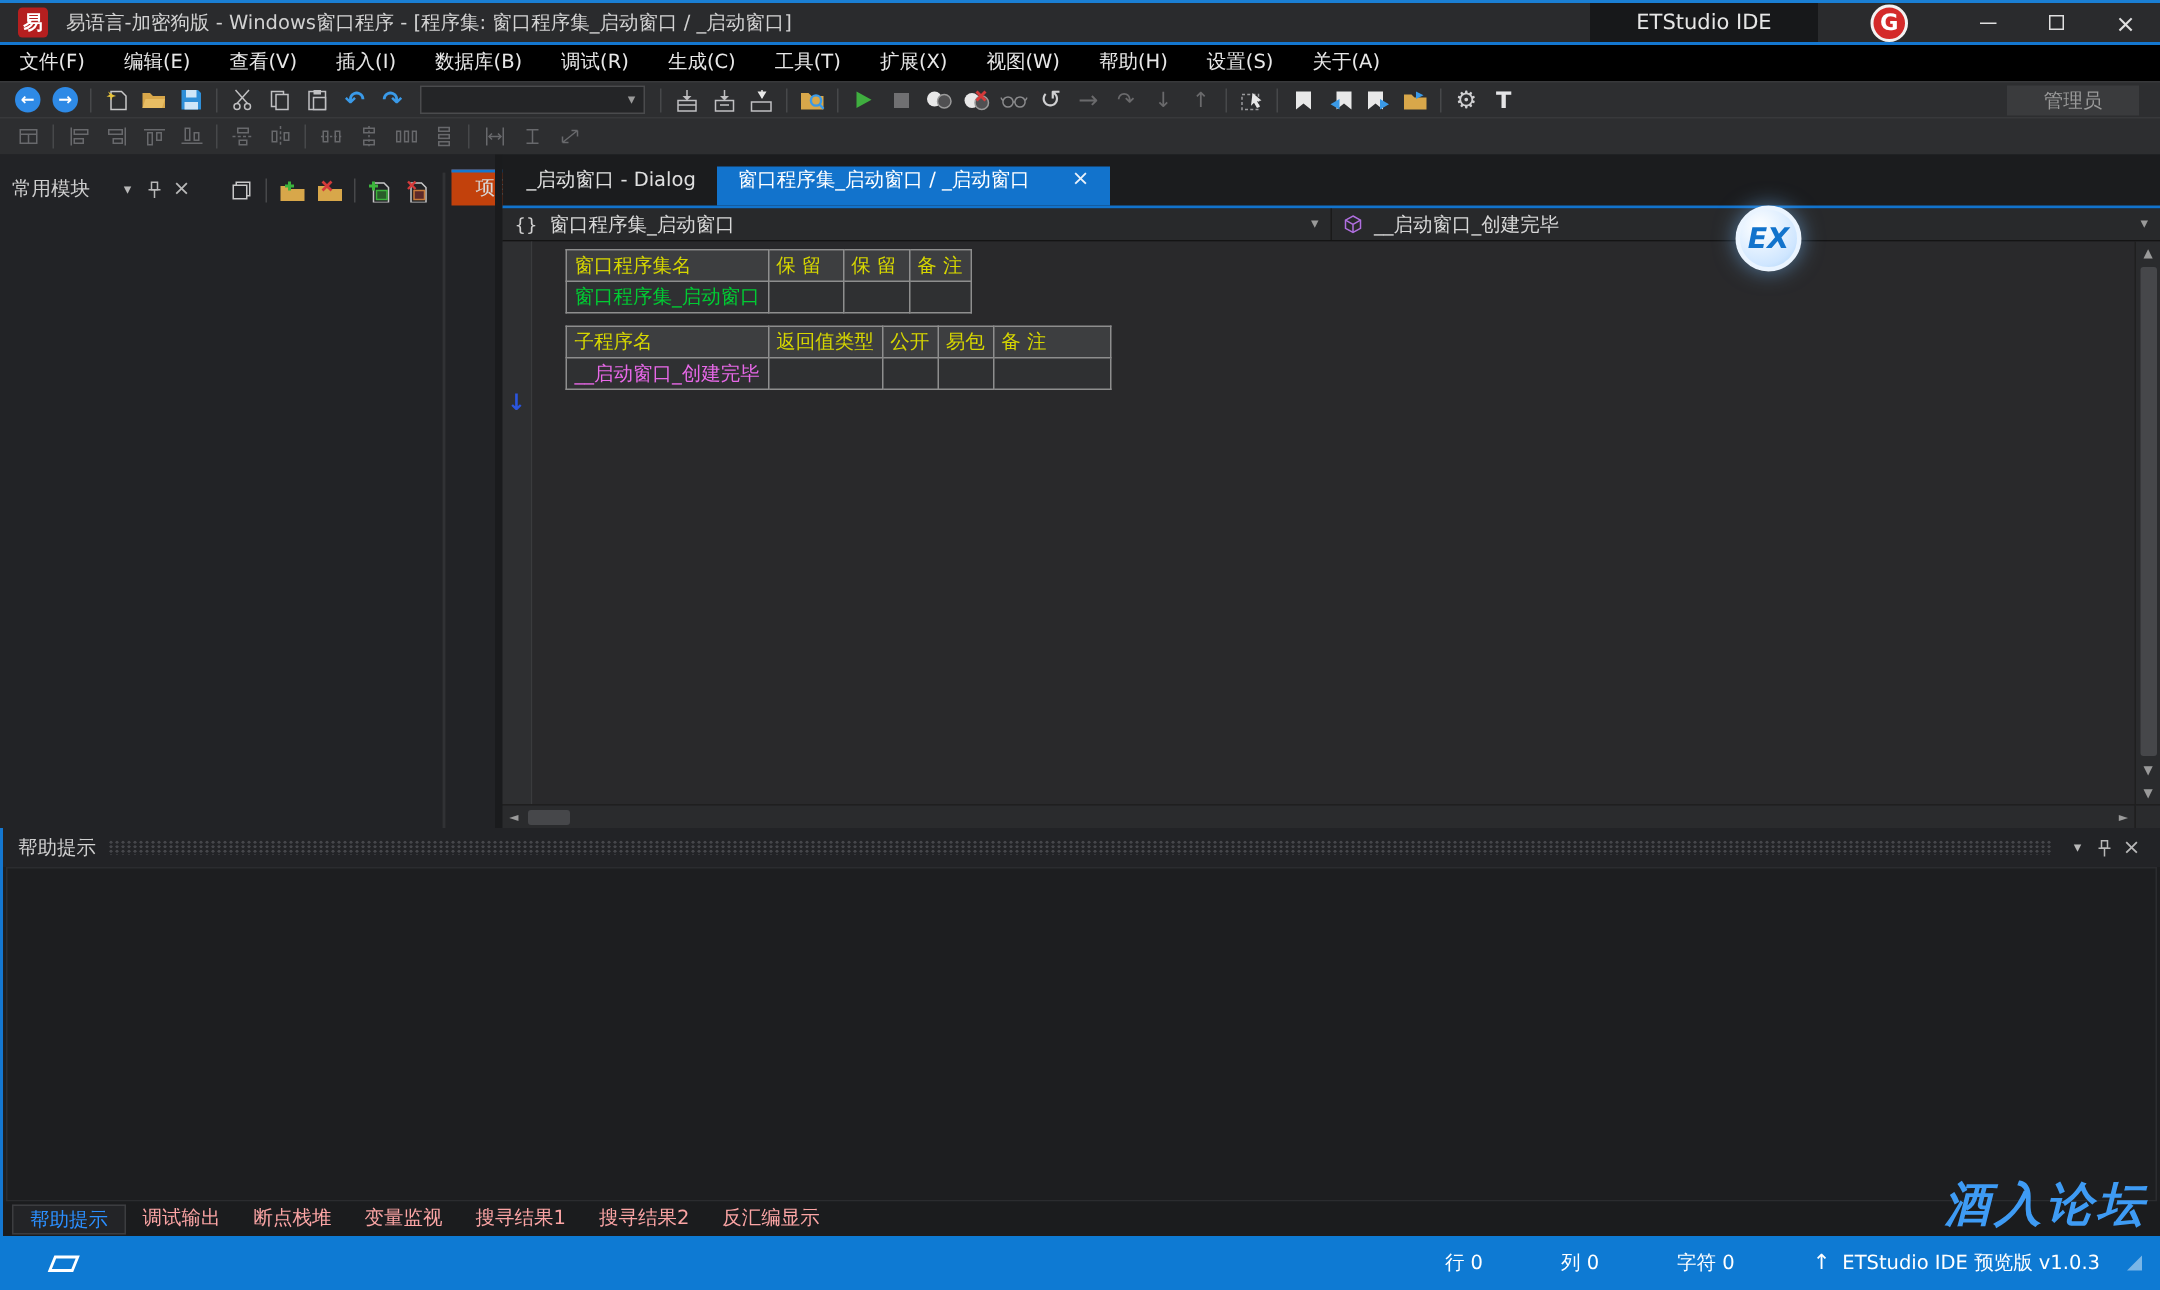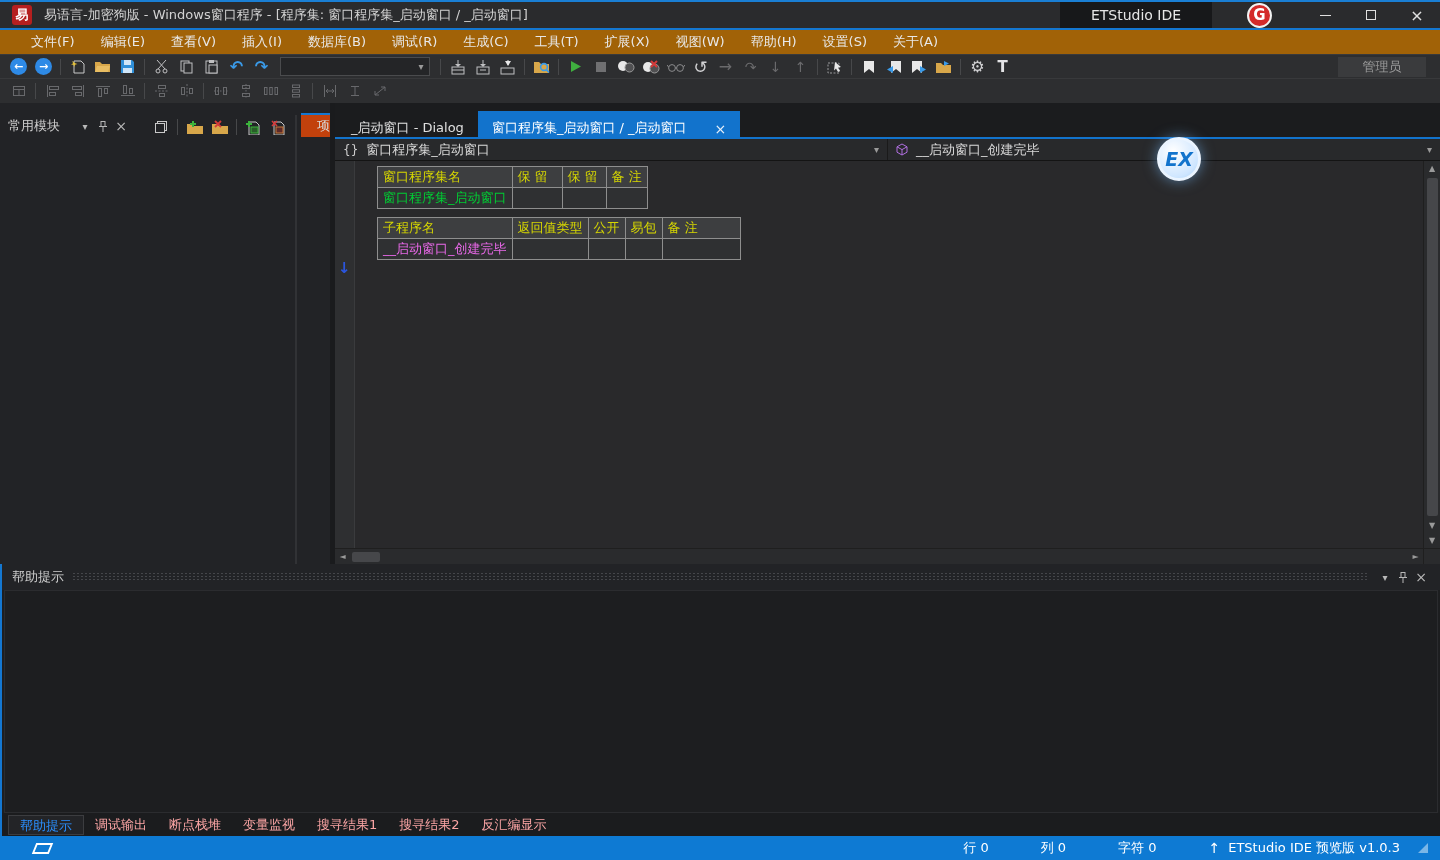--- a/index.html
+++ b/index.html
@@ -20,21 +20,21 @@
   .brandbox { margin-left:auto; width:152px; height:26px; background:#17181a; color:#e6e6e6;
               display:flex; align-items:center; justify-content:center; font-size:14px; }
   .glogo { width:25px; height:25px; border-radius:50%; background:#d42a2a; color:#fff; margin:0 30px 0 35px;
            display:flex; align-items:center; justify-content:center; font-weight:bold; font-size:15px;
            border:2px solid #f2f2f2; }
   .wbtn { width:46px; height:26px; display:flex; align-items:center; justify-content:center; color:#e0e0e0; font-size:16px; }
   .minbar { width:11px; height:1px; background:#e0e0e0; display:inline-block; }
   .maxbox { width:10px; height:10px; border:1px solid #e0e0e0; display:inline-block; }
 
   
-  .menubar { height:24px; background:#a16207; display:flex; align-items:center; padding-left:18px; flex:0 0 auto; }
+  .menubar { height:24px; background:#000000; display:flex; align-items:center; flex:0 0 auto; }
   .menu-item { padding:0 13px; color:#e8e8e8; line-height:24px; white-space:nowrap; }
 
   
   .toolbar { height:24px; background:#2d2e30; border-top:1px solid #38393b; display:flex; align-items:center; padding-left:6px; flex:0 0 auto; }
   .toolbar2 { height:25px; }
   .tbtn { width:25px; height:22px; display:flex; align-items:center; justify-content:center; flex:0 0 auto; }
   .sep { width:1px; height:16px; background:#47484a; margin:0 4px; flex:0 0 auto; }
   .navc { width:17px; height:17px; border-radius:50%; background:#2e8ae6; color:#fff; font-size:11px;
           display:flex; align-items:center; justify-content:center; font-weight:bold; }
   .blue-glyph { color:#3a9ae8; font-size:16px; font-weight:bold; }
@@ -60,21 +60,21 @@
   .panel-content { flex:1; margin:2px 4px 0 4px; background:#1e1f21; border:1px solid #313235; }
   .panel-tabs { height:24px; border-top:2px solid #1477d0; background:#c2410c; display:flex; align-items:center; padding-left:6px; flex:0 0 auto; }
   .ptab { padding:0 10px; height:20px; line-height:20px; color:#d8d8d8; }
   .ptab.active { color:#2b8fff; background:#242528; border:1px solid #3a3b3e; }
 
   .vsplit { width:5px; background:#1a1b1d; flex:0 0 auto; }
 
   
   .editor-col { flex:1; display:flex; flex-direction:column; background:#1b1c1e; min-width:0; position:relative; }
   .tabbar { height:36px; display:flex; align-items:flex-end; border-bottom:2px solid #1273cc; padding-left:2px; flex:0 0 auto; }
-  .etab { height:26px; display:flex; align-items:flex-end; padding:0 14px; color:#e0e0e0; white-space:nowrap; }
+  .etab { height:26px; display:flex; align-items:flex-start; padding:0 14px; color:#e0e0e0; white-space:nowrap; }
   .etab.active { background:#1273cc; color:#fff;gap:16px; }
   .etab .tclose { margin-left:12px; font-size:14px; color:#eaf2fb; }
   .dd-row { height:22px; display:flex; background:#28292b; border-bottom:1px solid #141414; flex:0 0 auto; }
   .dd { flex:1; display:flex; align-items:center; padding:0 8px; border-right:1px solid #1a1a1a; min-width:0; }
   .dd:last-child { border-right:none; }
   .dd .ddicon { margin-right:8px; color:#cfcfcf; font-size:12px; }
   .dd .ddcaret { margin-left:auto; color:#9a9a9a; font-size:10px; }
   .editor-body { flex:1; display:flex; min-height:0; }
   .gutter { width:20px; background:#2e2f31; border-right:1px solid #3a3b3d; position:relative; flex:0 0 auto; }
   .gutter-arrow { position:absolute; left:3px; top:98px; color:#2b55dd; font-size:15px; font-weight:bold; }
@@ -108,21 +108,21 @@
                 border-left:2px solid #1477d0; position:relative; }
   .help-header { height:26px; display:flex; align-items:center; padding:0 10px; color:#cfcfcf; background:#222326; flex:0 0 auto; }
   .help-content { flex:1; background:#1d1e20; border:1px solid #2b2c2f; margin:0 2px; }
   .help-tabs { height:23px; background:#1b1c1e; display:flex; align-items:center; padding-left:6px; flex:0 0 auto; }
   .htab { padding:0 11px; height:20px; line-height:20px; color:#fca5a5; white-space:nowrap; }
   .htab.active { color:#2b8fff; background:#232427; border:1px solid #3c3d40; }
   .watermark { position:absolute; right:8px; bottom:0px; font-size:31px; font-weight:bold; font-style:italic;
                color:#3e9bf4; letter-spacing:3px; z-index:4; }
 
   
-  .statusbar { height:24px; background:#0e7ad3; display:flex; align-items:center; color:#fff; padding:0 12px; flex:0 0 auto; }
+  .statusbar { height:36px; background:#0e7ad3; display:flex; align-items:center; color:#fff; padding:0 12px; flex:0 0 auto; }
   .pgram { width:17px; height:11px; border:2px solid #fff; transform:skewX(-22deg); margin-left:22px; }
   .sb-spacer { flex:1; }
   .sb-item { margin-right:52px; white-space:nowrap; }
   .sb-up { margin-right:8px; font-size:14px; }
   .sb-ver { margin-right:18px; white-space:nowrap; }
   .grip { width:0; height:0; border-left:10px solid transparent; border-bottom:10px solid rgba(255,255,255,.45); }
 </style>
 </head>
 <body>
 
@@ -649,20 +649,21 @@
     <div class="help-content"></div>
     <div class="help-tabs">
       <span class="htab active">帮助提示</span>
       <span class="htab">调试输出</span>
       <span class="htab">断点栈堆</span>
       <span class="htab">变量监视</span>
       <span class="htab">搜寻结果1</span>
       <span class="htab">搜寻结果2</span>
       <span class="htab">反汇编显示</span>
     </div>
+    <div class="watermark">酒入论坛</div>
   </div>
 
   <div class="statusbar">
     <div class="pgram"></div>
     <div class="sb-spacer"></div>
     <span class="sb-item">行 0</span>
     <span class="sb-item">列 0</span>
     <span class="sb-item">字符 0</span>
     <span class="sb-up">↑</span>
     <span class="sb-ver">ETStudio IDE 预览版 v1.0.3</span>

